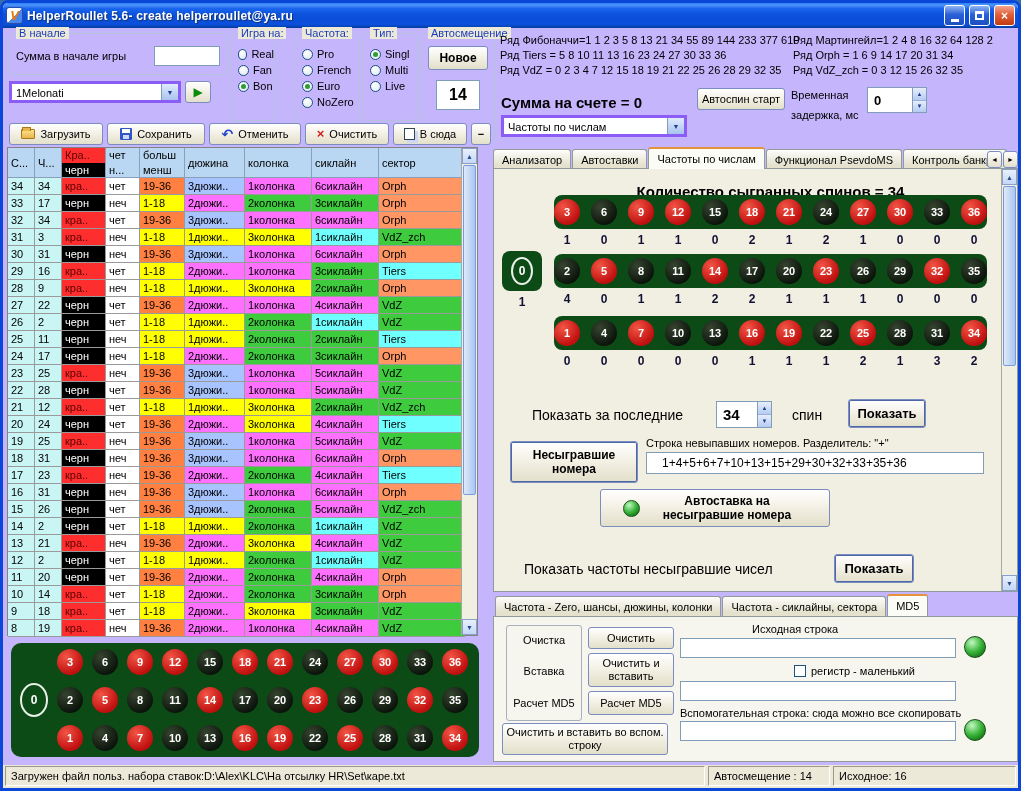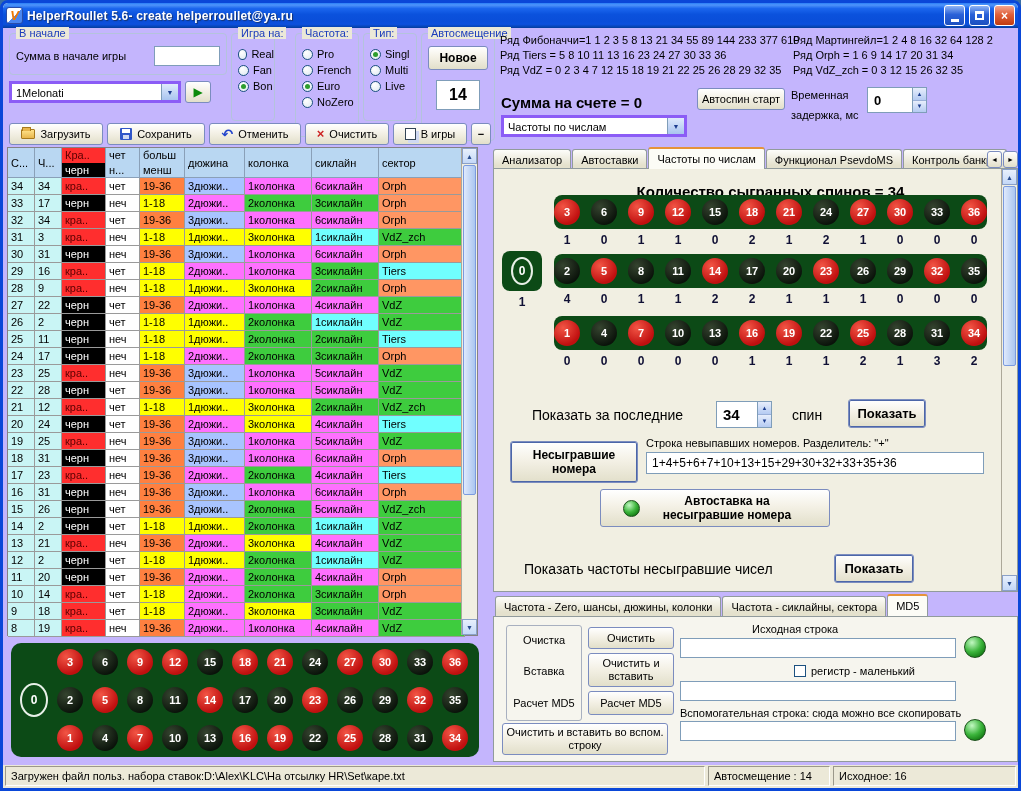--- a/index.html
+++ b/index.html
@@ -12,21 +12,21 @@
 .tbbtn{width:21px;height:21px;border:1px solid #fff;border-radius:3px;color:#fff;font-size:12px;display:flex;align-items:center;justify-content:center;line-height:1;}
 .tbblue{background:linear-gradient(180deg,#8fb4f4,#2a61d8 45%,#1c4fc0);}
 .tbclose{background:linear-gradient(180deg,#f2a590,#e0603a 45%,#c03a10);font-weight:bold;}
 .minbar{width:8px;height:3px;background:#fff;margin-top:10px;}
 .maxbox{width:9px;height:9px;border:2px solid #fff;border-top-width:3px;}
 .content{position:relative;width:1015px;height:760px;background:#c4b5fd;}
 .abs{position:absolute;}
 .groupbox{position:absolute;border:1px solid #b4c3dc;border-radius:4px;}
 .gbt{position:absolute;top:-7px;left:6px;background:#ece9d8;padding:0 3px;color:#1c3dbb;font-size:11px;white-space:nowrap;}
 .lbl{font-size:11px;color:#000;}
-.inp{border:1px solid #7f9db9;background:#fff;font-size:11px;padding:1px 5px;font-family:inherit;}
+.inp{border:1px solid #7f9db9;background:#fff;font-size:11px;padding:1px 15px;font-family:inherit;}
 .btn{background:linear-gradient(180deg,#ffffff,#f4f1e6 45%,#e2dfca);border:1px solid #7b8cbf;border-radius:3px;font-size:11px;font-family:inherit;display:flex;align-items:center;justify-content:center;cursor:pointer;text-align:center;color:#000;}
 .btn.bold{font-weight:bold;}
 .defbtn{box-shadow:inset 0 0 0 1px #4c66a8;}
 .combo{position:absolute;border:3px solid #8b5cf6;background:#fff;display:flex;justify-content:space-between;}
 .comboval{flex:1;padding:3px 4px 0;font-size:11px;overflow:hidden;white-space:nowrap;}
 .combobtn{width:17px;background:linear-gradient(180deg,#dfeafc,#a9c4ef);border-left:1px solid #7f9db9;display:flex;align-items:center;justify-content:center;font-size:7px;color:#1c3d8f;}
 .spinbox{position:absolute;border:1px solid #7f9db9;background:#fff;display:flex;}
 .spinval{flex:1;display:flex;align-items:center;padding-left:6px;font-weight:bold;}
 .spincol{width:14px;display:flex;flex-direction:column;border-left:1px solid #7f9db9;}
 .sa{flex:1;background:linear-gradient(180deg,#e7eefc,#b5cbf2);font-size:6px;color:#1c3d8f;display:flex;align-items:center;justify-content:center;border-bottom:1px solid #9ab0d8;}
@@ -221,21 +221,21 @@
     <div class="btn abs" style="left:206px;top:95px;width:92px;height:22px;">
         <span class="ic icundo">↶</span>
         <span>Отменить</span>
       </div>
     <div class="btn abs" style="left:302px;top:95px;width:84px;height:22px;">
         <span class="ic icclear">×</span>
         <span>Очистить</span>
       </div>
     <div class="btn abs" style="left:390px;top:95px;width:74px;height:22px;">
         <span class="ic icbuf"></span>
-        <span>В игры</span>
+        <span>В сюда</span>
       </div>
     <div class="btn abs" style="left:468px;top:95px;width:20px;height:22px;font-weight:bold;">−</div>
 
     <div class="table">
       <div class="thead">
         <div class="th c0">С...</div>
         <div class="th c1">Ч...</div>
         <div class="th thsplit c2">
           <div class="hred">Кра..</div>
           <div class="hblack">черн</div>

